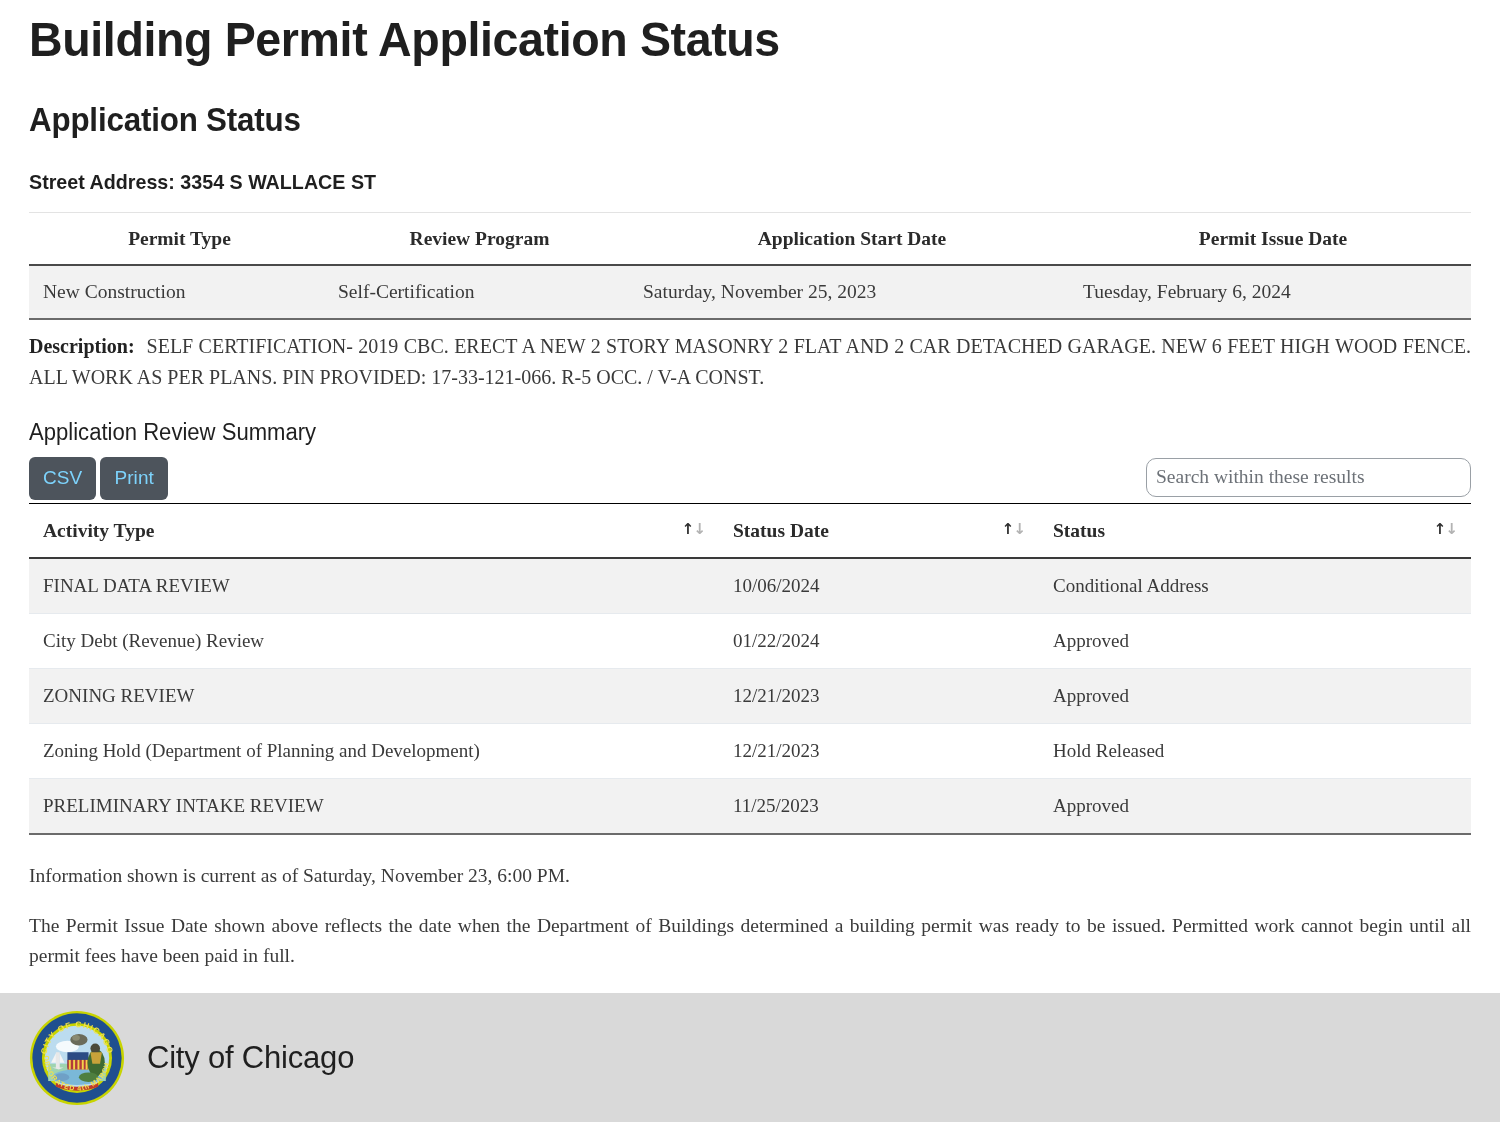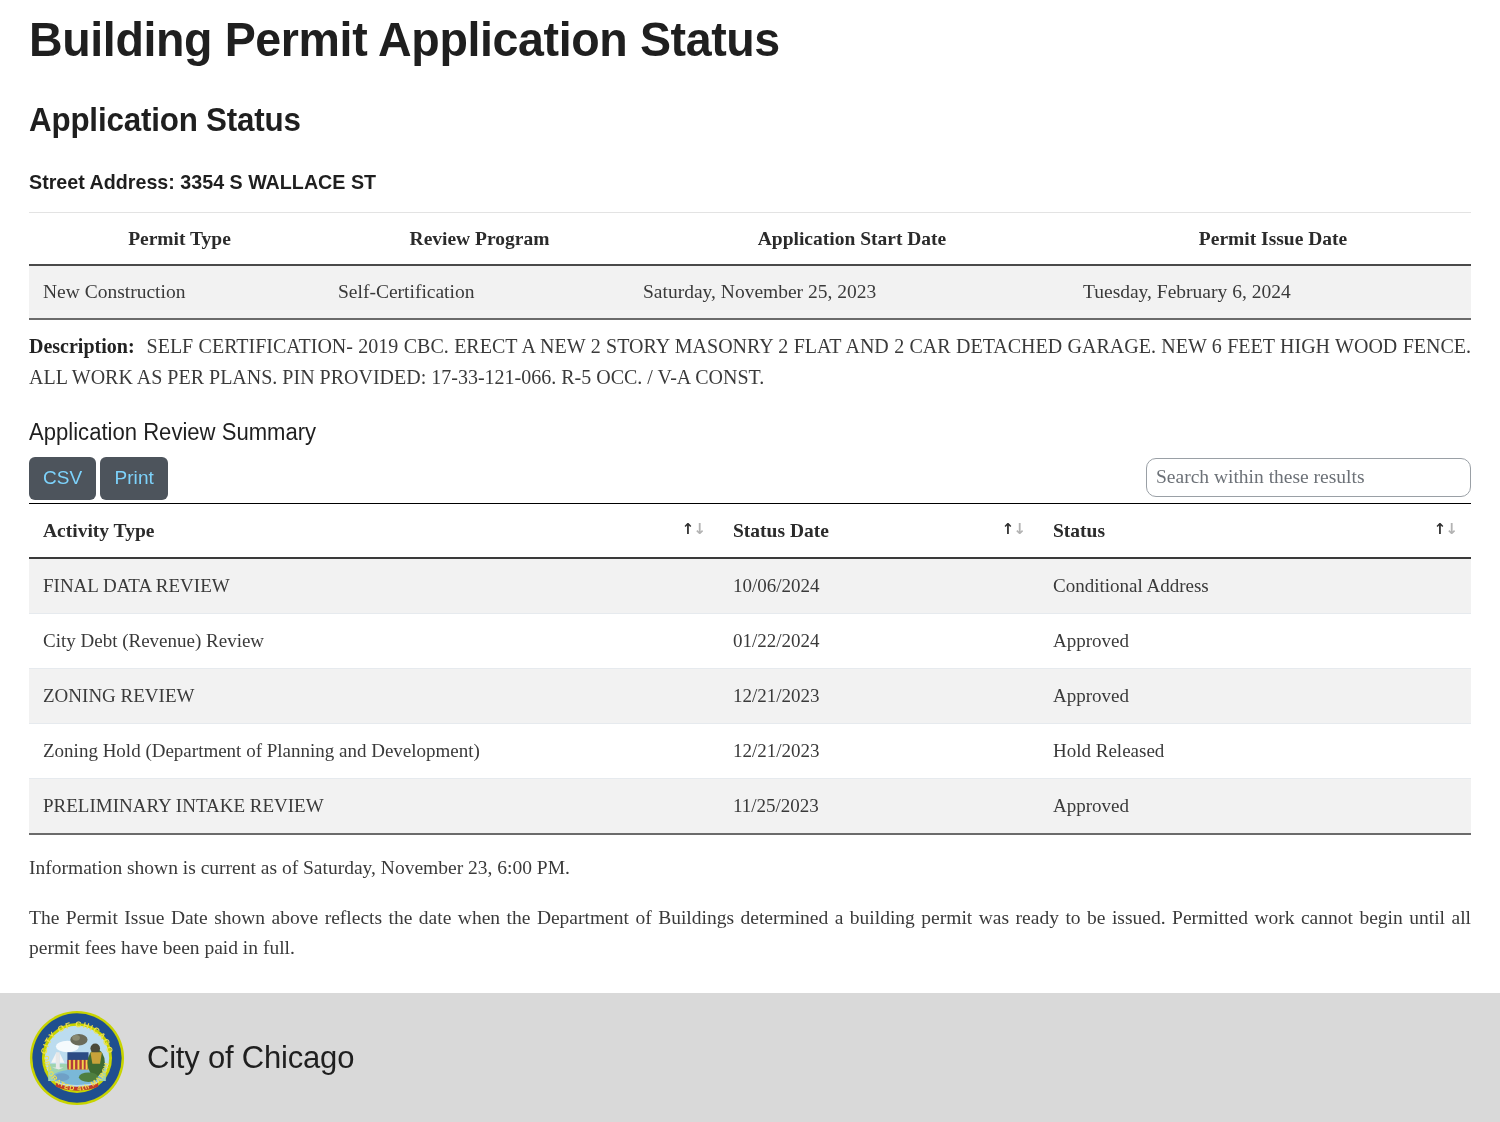--- a/index.html
+++ b/index.html
@@ -212,21 +212,21 @@
   .rcol-status   { width: auto; }
 
   
   p.note {
     margin: 0;
     font-size: 19.5px;
     line-height: 1.55;
     color: #3a3a3a;
     text-align: justify;
   }
-  p.note.first { padding-top: 18px; }
+  p.note.first { padding-top: 26px; }
   p.note.second { padding-top: 20px; }
 
   
   .site-footer {
     position: absolute;
     left: 0;
     right: 0;
     bottom: 0;
     height: 129px;
     background: #d9d9d9;

